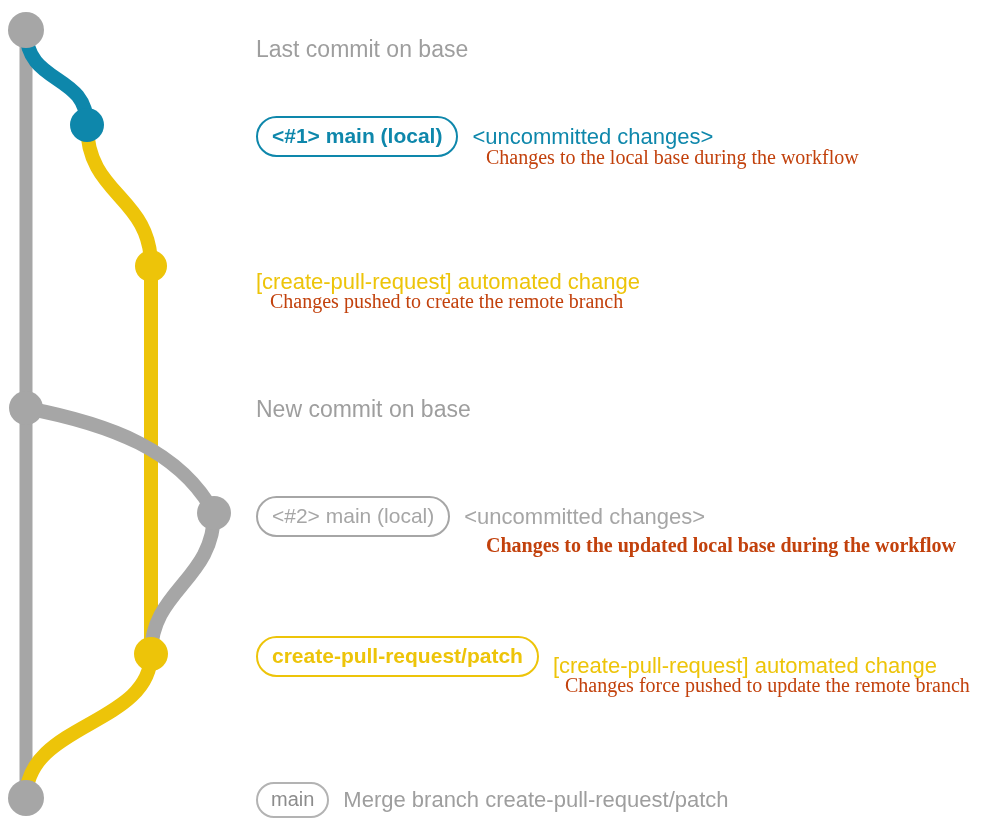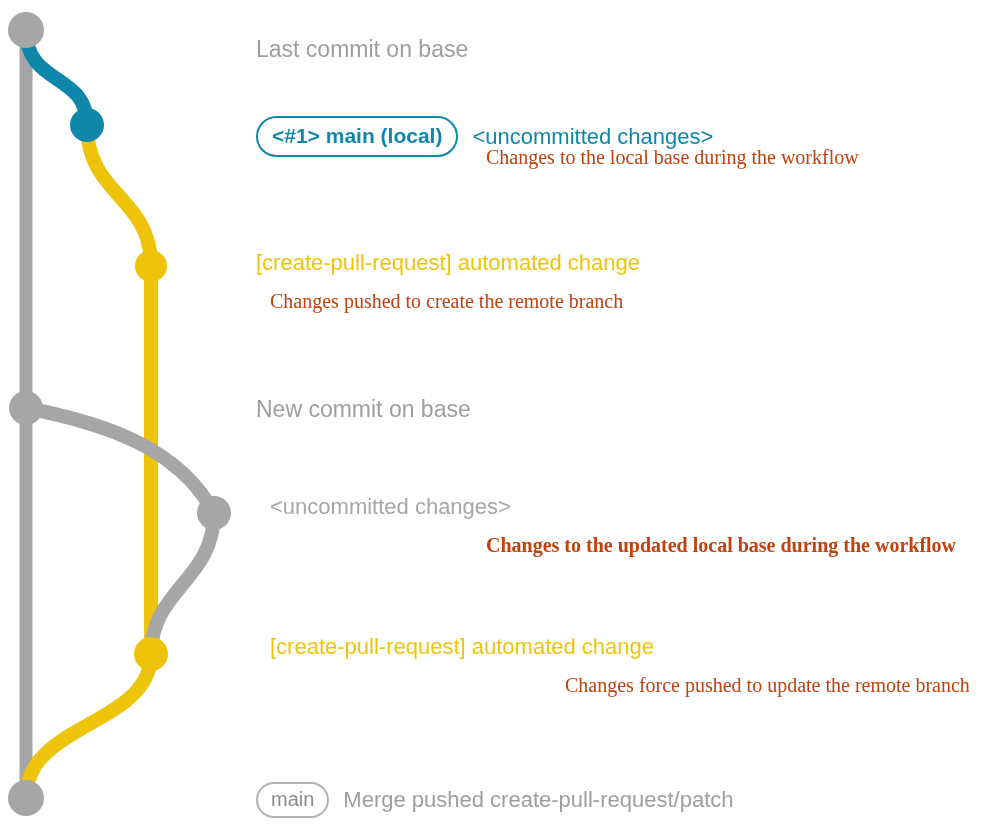--- a/index.html
+++ b/index.html
@@ -52,21 +52,21 @@
   .badge.yellow { border-color: #edc409; color: #edc409; }
   .badge.graysm { border-color: #b3b3b3; color: #8c8c8c; font-weight: 400; font-size: 20px; padding: 5px 13px 7px 13px; }
 
   .subject {
     font-family: "Liberation Sans", sans-serif;
     font-size: 22px;
     font-weight: 400;
     line-height: 1;
   }
   .subject.blue   { color: #0e87ab; }
-  .subject.yellow { color: #edc409; }
+  .subject.yellow { color: #edc409; margin-top: 19px; }
   .subject.gray   { color: #a6a6a6; }
   .subject.lgray  { color: #9e9e9e; }
 
   .headline {
     position: absolute;
     font-family: "Liberation Sans", sans-serif;
     font-size: 23px;
     color: #9e9e9e;
     white-space: nowrap;
   }
@@ -120,28 +120,30 @@
 <div class="note" style="left:486px; top:146px;">Changes to the local base during the workflow</div>
 
 <div class="row" style="left:256px; top:252px;">
   <span class="subject yellow">[create-pull-request] automated change</span>
 </div>
 <div class="note" style="left:270px; top:290px;">Changes pushed to create the remote branch</div>
 
 <div class="headline" style="left:256px; top:396px;">New commit on base</div>
 
 <div class="row" style="left:256px; top:496px;">
+  <span class="badge gray">&lt;#2&gt; main (local)</span>
   <span class="spacer" style="width:14px"></span>
   <span class="subject gray">&lt;uncommitted changes&gt;</span>
 </div>
 <div class="note" style="left:486px; top:534px;font-weight:bold;">Changes to the updated local base during the workflow</div>
 
 <div class="row" style="left:256px; top:636px;">
+  <span class="badge yellow">create-pull-request/patch</span>
   <span class="spacer" style="width:14px"></span>
   <span class="subject yellow">[create-pull-request] automated change</span>
 </div>
 <div class="note" style="left:565px; top:674px;">Changes force pushed to update the remote branch</div>
 
 <div class="row" style="left:256px; top:782px;justify-content:flex-end;">
   <span class="badge graysm">main</span>
   <span class="spacer" style="width:14px"></span>
-  <span class="subject lgray">Merge pushed create-pull-request/patch</span>
+  <span class="subject lgray">Merge branch create-pull-request/patch</span>
 </div>
 
 </body></html>

